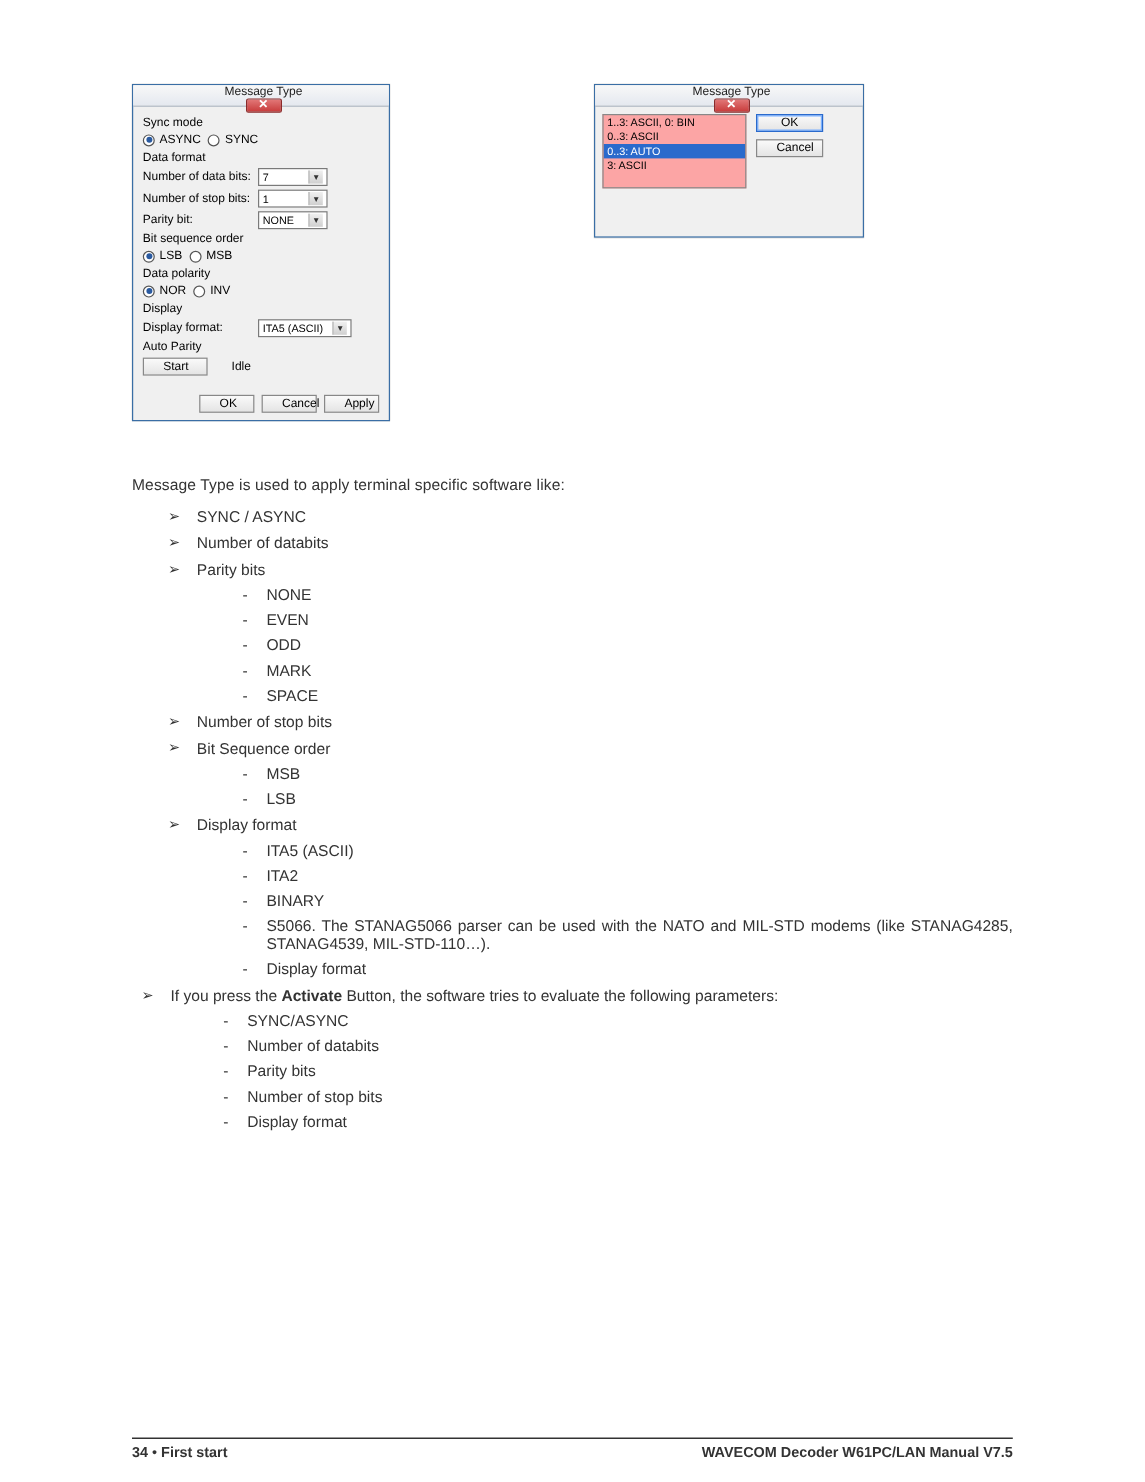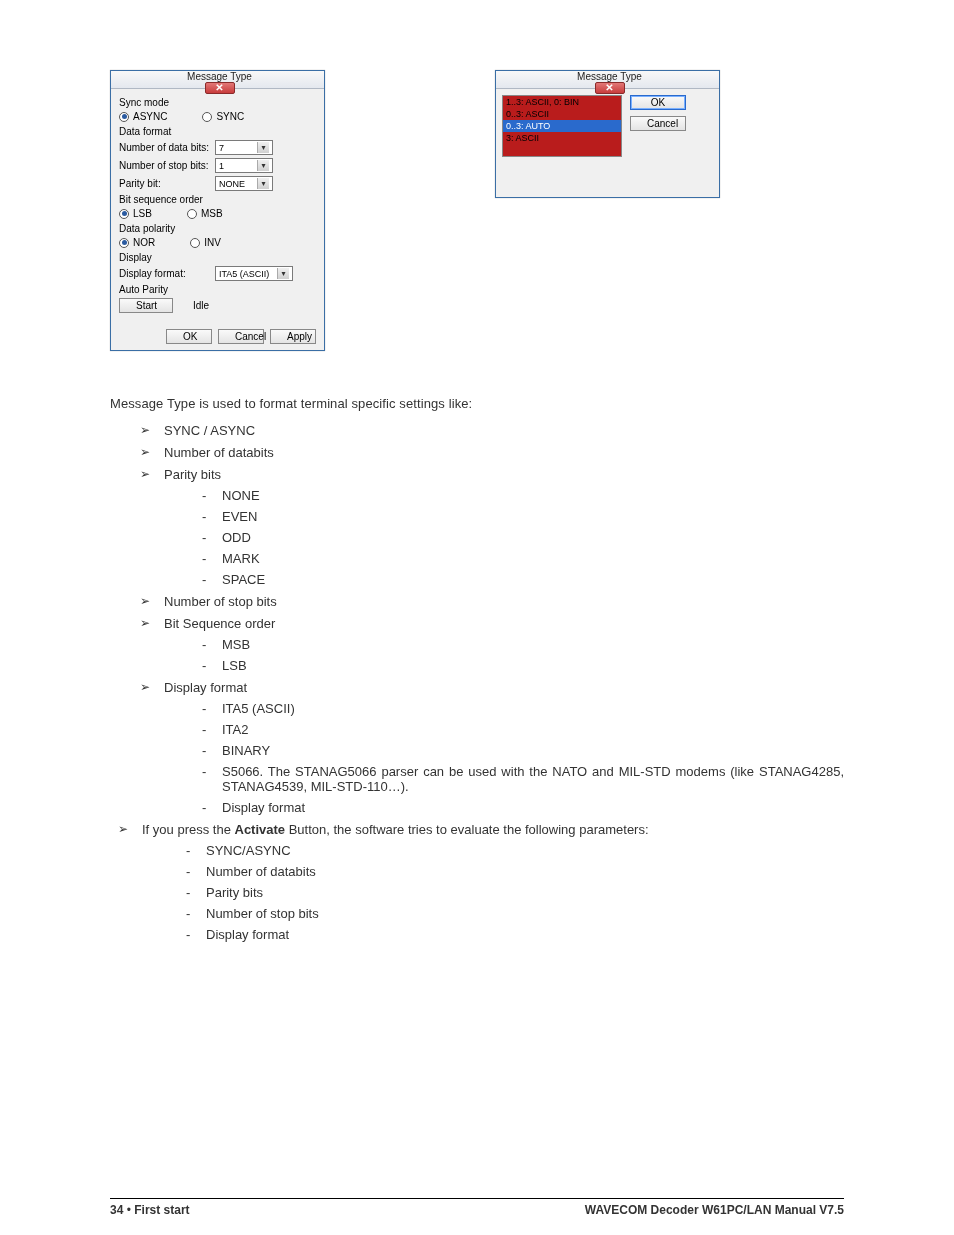--- a/index.html
+++ b/index.html
@@ -44,21 +44,21 @@
   .closebtn {
     width: 30px; height: 13px;
     background: linear-gradient(#e27777, #c83c3c);
     border: 1px solid #8a2a2a;
     border-radius: 2px;
     display:flex; align-items:center; justify-content:center;
     color:#fff; font-weight:bold; font-size:10px; line-height:1;
   }
   .dlg-body { padding: 6px 8px 6px 8px; }
   .grp-label { font-size: 10px; color:#000; margin-top: 2px; margin-bottom: 3px; }
-  .radio-row { display:flex; gap: 35px; align-items:center; margin-bottom:4px; }
+  .radio-row { display:flex; gap: 6px; align-items:center; margin-bottom:4px; }
   .radio {
     width:10px; height:10px; border:1px solid #555; border-radius:50%;
     display:inline-flex; align-items:center; justify-content:center; background:#fff;
     margin-right:4px;
   }
   .radio.sel::after { content:""; width:5px; height:5px; background:#2a5aa0; border-radius:50%; display:block; }
   .r-item { display:flex; align-items:center; font-size:10px; }
   .form-row { display:flex; align-items:center; margin: 3px 0; gap:4px;}
   .form-row .lab { width: 92px; font-size:10px; }
   .dd {
@@ -77,21 +77,21 @@
     text-align:center;
   }
   .btn-start { width:54px; }
   .btn-row-bottom { display:flex; justify-content:flex-end; gap:6px; margin-top:10px; padding-top:6px; }
   .btn-ok, .btn-cancel, .btn-apply { width:46px; }
   .status-idle { font-size:10px; margin-left: 20px; }
   .autod-row { display:flex; align-items:center; margin-top:3px; }
   
   .dlg2-body { padding:6px; display:flex; gap:8px; }
   .listbox {
-    width: 120px; height: 62px; background:#b91c1c; border:1px solid #888;
+    width: 120px; height: 62px; background:#fca5a5; border:1px solid #888;
     font-size:9px; overflow:hidden;
   }
   .li { padding: 0 3px; line-height: 12px; white-space:nowrap; }
   .li.sel { background:#2a6acc; color:#fff; }
   .dlg2-btns { display:flex; flex-direction:column; gap:6px; }
   .dlg2-btns .btn { width:56px; }
   .dlg2-btns .btn.hl { border:1px solid #2a6acc; box-shadow: 0 0 0 1px #7ab0ff inset; }
 
   
   .intro { font-size: 13px; margin-bottom: 12px; letter-spacing: 0.1px; }
@@ -224,21 +224,21 @@
       </div>
       <div class="dlg2-btns">
         <span class="btn hl">OK</span>
         <span class="btn">Cancel</span>
       </div>
     </div>
   </div>
 
 </div>
 
-<div class="intro">Message Type is used to format terminal specific settings like:</div>
+<div class="intro">Message Type is used to apply terminal specific software like:</div>
 
 <ul class="arrow">
   <li>SYNC / ASYNC</li>
   <li>Number of databits</li>
   <li>
     <span>Parity bits</span>
     <ul class="dash">
       <li>NONE</li>
       <li>EVEN</li>
       <li>ODD</li>

